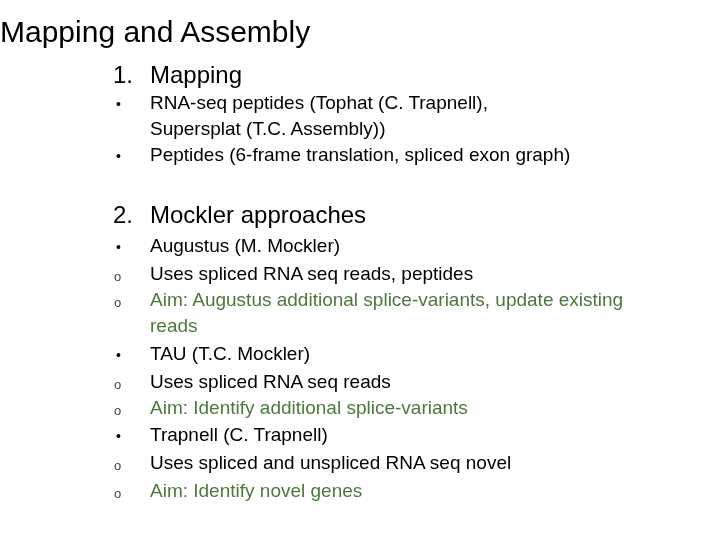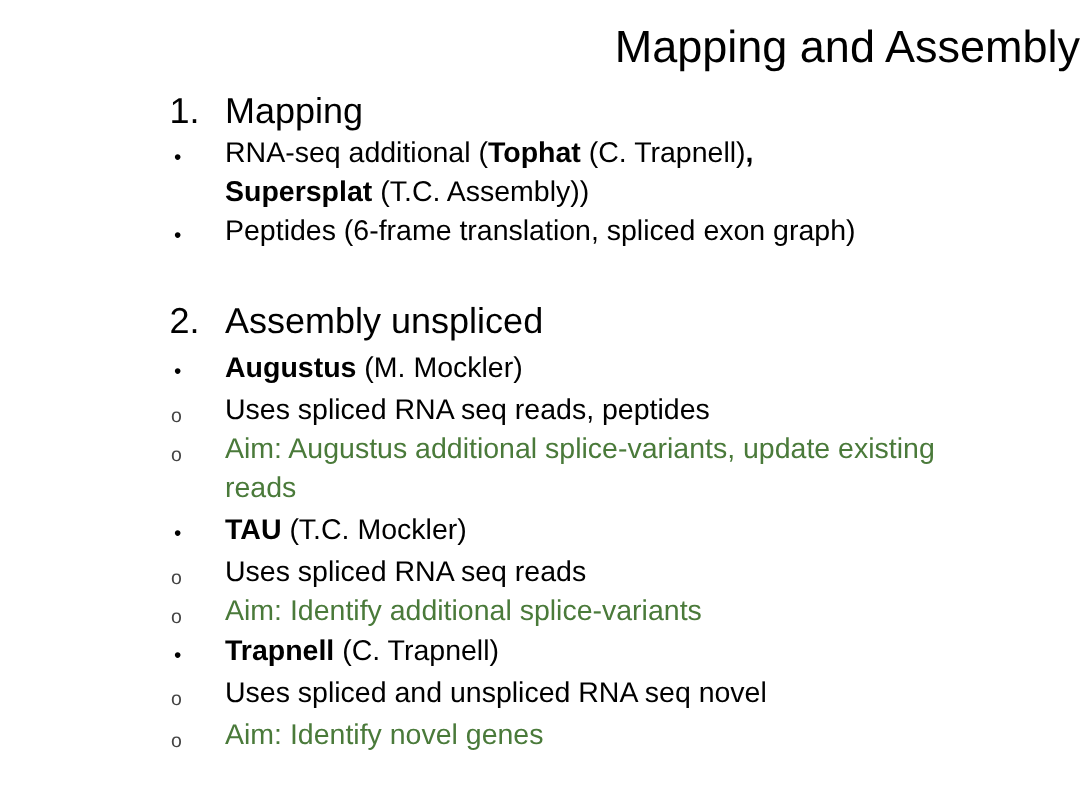--- a/index.html
+++ b/index.html
@@ -13,21 +13,21 @@
       position: relative;
       overflow: hidden;
       font-family: "Liberation Sans", sans-serif;
       color: #000000;
     }
     .title {
       position: absolute;
       top: 12px;
       left: 0;
       width: 720px;
-      text-align: right;
+      text-align: left;
       font-size: 30px;
       line-height: 40px;
     }
     .row {
       position: absolute;
       left: 0;
       width: 720px;
       white-space: nowrap;
     }
     .marker {
@@ -37,49 +37,49 @@
     .text {
       position: absolute;
       left: 150px;
     }
     .h1 { font-size: 24px; line-height: 30px; }
     .h1 .marker { left: 113px; }
     .b { font-size: 19px; line-height: 26px; }
     .b .marker { left: 116px; font-size: 14px; }
     .sub .marker { left: 114px; font-size: 13px; color: #444; }
     .green { color: #4a7a3a; }
-    strong { font-weight: bold; text-align: center; }
+    strong { font-weight: normal; text-align: center; }
   </style>
 </head>
 <body>
 
 <div>
 
   <div class="title">Mapping and Assembly</div>
 
   <div class="row h1" style="top:60px;">
     <span class="marker">1.</span>
     <span class="text">Mapping</span>
   </div>
 
   <div class="row b" style="top:90px;">
     <span class="marker" style="top:1px;">•</span>
-    <span class="text"><span>RNA-seq additional (</span><strong>Tophat</strong><span> (C. Trapnell)</span><strong>,</strong></span>
+    <span class="text"><span>RNA-seq peptides (</span><strong>Tophat</strong><span> (C. Trapnell)</span><strong>,</strong></span>
   </div>
   <div class="row b" style="top:116px;">
     <span class="text"><strong>Supersplat</strong><span> (T.C. Assembly))</span></span>
   </div>
   <div class="row b" style="top:142px;">
     <span class="marker" style="top:1px;">•</span>
     <span class="text">Peptides (6-frame translation, spliced exon graph)</span>
   </div>
 
   <div class="row h1" style="top:200px;">
     <span class="marker">2.</span>
-    <span class="text">Assembly unspliced</span>
+    <span class="text">Mockler approaches</span>
   </div>
 
   <div class="row b" style="top:233px;">
     <span class="marker" style="top:1px;">•</span>
     <span class="text"><strong>Augustus</strong><span> (M. Mockler)</span></span>
   </div>
   <div class="row b sub" style="top:261px;">
     <span class="marker" style="top:3px;">o</span>
     <span class="text">Uses spliced RNA seq reads, peptides</span>
   </div>

